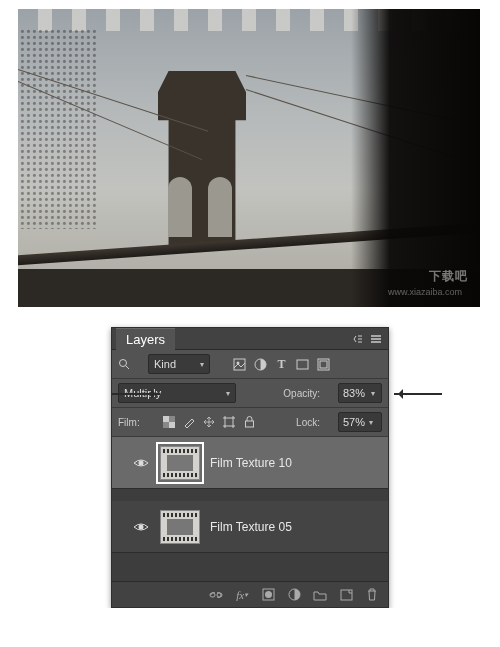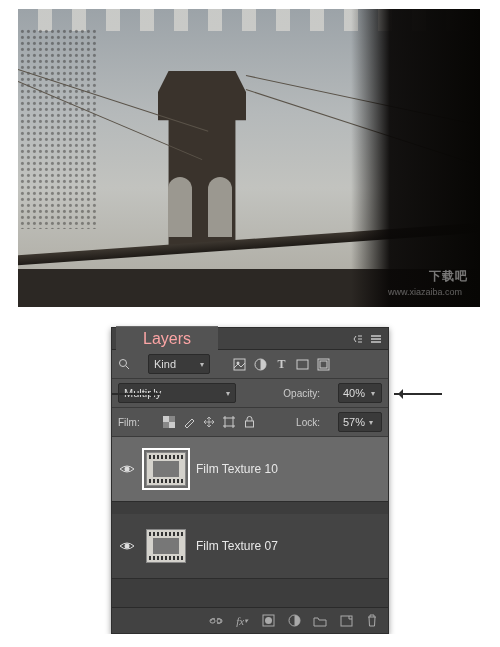--- a/index.html
+++ b/index.html
@@ -24,21 +24,21 @@
 
 
 .panel-wrap { position: relative; width: 500px; margin-top: 20px; }
 .arrow-left, .arrow-right { position: absolute; top: 66px; width: 48px; height: 2px; background: #2b2b2b; }
 .arrow-left { left: 112px; } .arrow-left::after { content:''; position:absolute; right:-1px; top:-4px; border:5px solid transparent; border-left-color:#2b2b2b; }
 .arrow-right { right: 58px; } .arrow-right::after { content:''; position:absolute; left:-1px; top:-4px; border:5px solid transparent; border-right-color:#2b2b2b; }
 
 .panel { width: 278px; margin: 0 auto; background: #535353; border: 1px solid #2e2e2e; box-shadow: 0 2px 6px rgba(0,0,0,.4); }
 
 .panel-header { display:flex; align-items:center; height:22px; background:#424242; border-bottom:1px solid #2a2a2a; padding:0 4px; }
-.tab { background:#535353; padding:3px 27px; font-size:16px; color:#fca5a5; border-top:1px solid #6a6a6a; }
+.tab { background:#535353; padding:3px 10px; font-size:13px; color:#ffffff; border-top:1px solid #6a6a6a; }
 .hdr-spacer { flex:1; }
 .hdr-btn { width:16px; height:14px; margin-left:2px; display:flex; align-items:center; justify-content:center; color:#ccc; cursor:pointer; }
 
 .row { display:flex; align-items:center; padding:4px 6px; gap:18px; }
 .row.filter { border-bottom:1px solid #3a3a3a; }
 .dd { background:#3a3a3a; border:1px solid #2a2a2a; height:20px; display:flex; align-items:center; padding:0 5px; border-radius:2px; color:#ddd; }
 .dd.kind { width:62px; }
 .chev { margin-left:auto; font-size:8px; color:#bbb; }
 .filter-icons { display:flex; gap:6px; align-items:center; margin-left:4px; }
 .ficon { width:15px; height:15px; display:flex; align-items:center; justify-content:center; color:#ccc; }
@@ -47,21 +47,21 @@
 .dd.blendmode { width:118px; }
 .lbl { color:#ccc; font-size:10px; }
 .val-box { background:#3a3a3a; border:1px solid #2a2a2a; height:20px; padding:0 4px; display:flex; align-items:center; color:#ddd; min-width:44px; border-radius:2px; }
 
 .row.lock { border-bottom:1px solid #3a3a3a; font-size:11px; }
 .lock-icons { display:flex; gap:5px; margin-left:4px; }
 .licon { width:15px; height:15px; display:flex; align-items:center; justify-content:center; color:#ccc; }
 
 
 .layers-list { background:#3d3d3d; }
-.layer { display:flex; align-items:center; height:65px; border-bottom:1px solid #2c2c2c; padding:0 6px; gap:8px; background:#444; }
+.layer { display:flex; align-items:center; height:52px; border-bottom:1px solid #2c2c2c; padding:0 20px; gap:8px; background:#444; }
 .layer.selected { background:#6a6a6a; }
 .eye { width:18px; height:18px; display:flex; align-items:center; justify-content:center; color:#ddd; }
 .thumb-wrap { position:relative; width:44px; height:38px; display:flex; align-items:center; justify-content:center; }
 .thumb-wrap.sel { outline:2px solid #fff; }
 .thumb { width:40px; height:34px; background:#d4d2cc; border:1px solid #888; position:relative; overflow:hidden; }
 .thumb.film::before { content:''; position:absolute; top:2px; left:2px; right:2px; height:4px; background:repeating-linear-gradient(90deg,#333 0 2px, transparent 2px 4px); }
 .thumb.film::after { content:''; position:absolute; bottom:2px; left:2px; right:2px; height:4px; background:repeating-linear-gradient(90deg,#333 0 2px, transparent 2px 4px); }
 .thumb.film .frame { position:absolute; top:8px; bottom:8px; left:6px; right:6px; background:#777; }
 .thumb.bg { background:linear-gradient(180deg,#9db4c4 50%, #6b5d4e 50%); }
 .layer-name { color:#e8e8e8; font-size:12px; }
@@ -157,21 +157,21 @@
       </div>
 
       <div class="row blend">
         <div class="dd blendmode">
           <span>Multiply</span>
           <span class="chev">▾</span>
         </div>
         <div style="flex:1"></div>
         <span class="lbl">Opacity:</span>
         <div class="val-box">
-          <span>40%</span>
+          <span>83%</span>
           <span class="chev" style="margin-left:6px">▾</span>
         </div>
       </div>
 
       <div class="row lock">
         <span class="lbl">Film:</span>
         <div class="lock-icons">
           <div class="licon">
               <svg width="12" height="12">
                 <rect x="0" y="0" width="6" height="6" fill="#ccc"></rect>
@@ -235,21 +235,21 @@
               <svg width="16" height="12">
                 <path d="M1 6 Q8 0 15 6 Q8 12 1 6 Z" stroke="#ddd" fill="none"></path>
                 <circle cx="8" cy="6" r="2.5" fill="#ddd"></circle>
               </svg>
             </div>
           <div class="thumb-wrap">
               <div class="thumb film">
                 <div class="frame"></div>
               </div>
             </div>
-          <span class="layer-name">Film Texture 07</span>
+          <span class="layer-name">Film Texture 05</span>
         </div>
 
         <div class="layer-spacer"></div>
 
 
         <div style="height:16px;background:#3d3d3d"></div>
       </div>
 
       <div class="panel-footer">
         <div class="fbtn">

